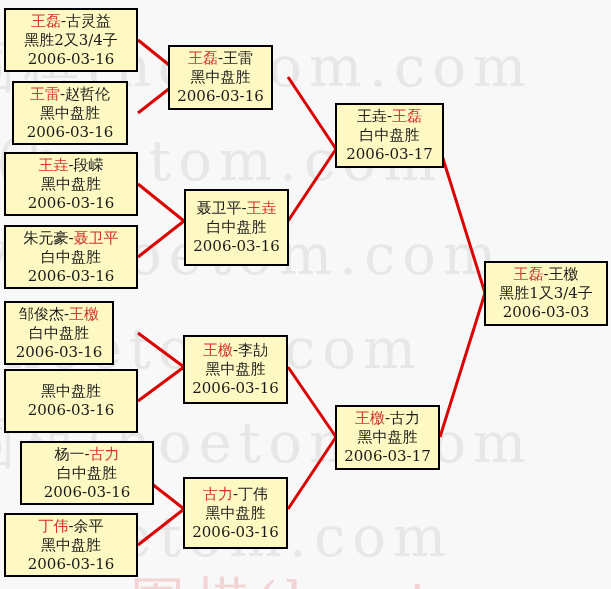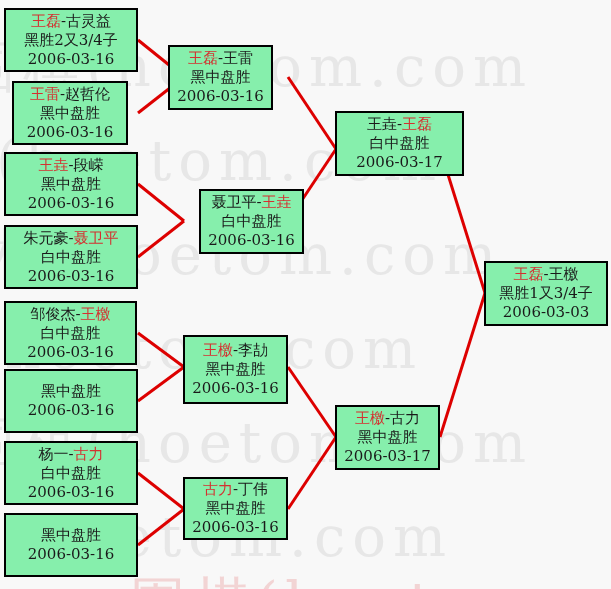--- a/index.html
+++ b/index.html
@@ -21,21 +21,21 @@
     user-select:none;
     z-index:0;
   }
   .wm.pink{color:#f2d4d4;}
   
   #wires{position:absolute;left:0;top:0;z-index:1;}
   
   .box{
     position:absolute;
     box-sizing:border-box;
-    background:#86efac;
+    background:#fef9c3;
     border:2px solid #000000;
     z-index:2;
     display:flex;
     flex-direction:column;
     justify-content:center;
     text-align:center;
     font-size:15px;
     color:#1a1a1a;
   }
   .box .line{line-height:19px;white-space:nowrap;}
@@ -87,61 +87,62 @@
   <div class="box" style="left:4px;top:152px;width:134px;height:64px">
     <div class="line"><span class="winner">王垚</span><span>-</span><span class="loser">段嵘</span></div>
     <div class="line">黑中盘胜</div>
     <div class="line">2006-03-16</div>
   </div>
   <div class="box" style="left:4px;top:225px;width:134px;height:64px">
     <div class="line"><span class="loser">朱元豪</span><span>-</span><span class="winner">聂卫平</span></div>
     <div class="line">白中盘胜</div>
     <div class="line">2006-03-16</div>
   </div>
-  <div class="box" style="left:4px;top:301px;width:133px;height:64px">
+  <div class="box" style="left:4px;top:301px;width:110px;height:64px">
     <div class="line"><span class="loser">邹俊杰</span><span>-</span><span class="winner">王檄</span></div>
     <div class="line">白中盘胜</div>
     <div class="line">2006-03-16</div>
   </div>
   <div class="box" style="left:4px;top:369px;width:134px;height:64px">
     <div class="line">黑中盘胜</div>
     <div class="line">2006-03-16</div>
   </div>
-  <div class="box" style="left:4px;top:441px;width:134px;height:64px">
+  <div class="box" style="left:20px;top:441px;width:134px;height:64px">
     <div class="line"><span class="loser">杨一</span><span>-</span><span class="winner">古力</span></div>
     <div class="line">白中盘胜</div>
     <div class="line">2006-03-16</div>
   </div>
   <div class="box" style="left:4px;top:513px;width:134px;height:64px">
+    <div class="line"><span class="winner">丁伟</span><span>-</span><span class="loser">余平</span></div>
     <div class="line">黑中盘胜</div>
     <div class="line">2006-03-16</div>
   </div>
 
   <div class="box" style="left:168px;top:45px;width:105px;height:65px">
     <div class="line"><span class="winner">王磊</span><span>-</span><span class="loser">王雷</span></div>
     <div class="line">黑中盘胜</div>
     <div class="line">2006-03-16</div>
   </div>
-  <div class="box" style="left:199px;top:189px;width:105px;height:65px">
+  <div class="box" style="left:184px;top:189px;width:105px;height:77px">
     <div class="line"><span class="loser">聂卫平</span><span>-</span><span class="winner">王垚</span></div>
     <div class="line">白中盘胜</div>
     <div class="line">2006-03-16</div>
   </div>
   <div class="box" style="left:183px;top:335px;width:105px;height:69px">
     <div class="line"><span class="winner">王檄</span><span>-</span><span class="loser">李劼</span></div>
     <div class="line">黑中盘胜</div>
     <div class="line">2006-03-16</div>
   </div>
-  <div class="box" style="left:183px;top:477px;width:105px;height:63px">
+  <div class="box" style="left:183px;top:477px;width:105px;height:72px">
     <div class="line"><span class="winner">古力</span><span>-</span><span class="loser">丁伟</span></div>
     <div class="line">黑中盘胜</div>
     <div class="line">2006-03-16</div>
   </div>
 
-  <div class="box" style="left:335px;top:111px;width:129px;height:65px">
+  <div class="box" style="left:335px;top:103px;width:109px;height:65px">
     <div class="line"><span class="loser">王垚</span><span>-</span><span class="winner">王磊</span></div>
     <div class="line">白中盘胜</div>
     <div class="line">2006-03-17</div>
   </div>
   <div class="box" style="left:335px;top:405px;width:105px;height:65px">
     <div class="line"><span class="winner">王檄</span><span>-</span><span class="loser">古力</span></div>
     <div class="line">黑中盘胜</div>
     <div class="line">2006-03-17</div>
   </div>
 

